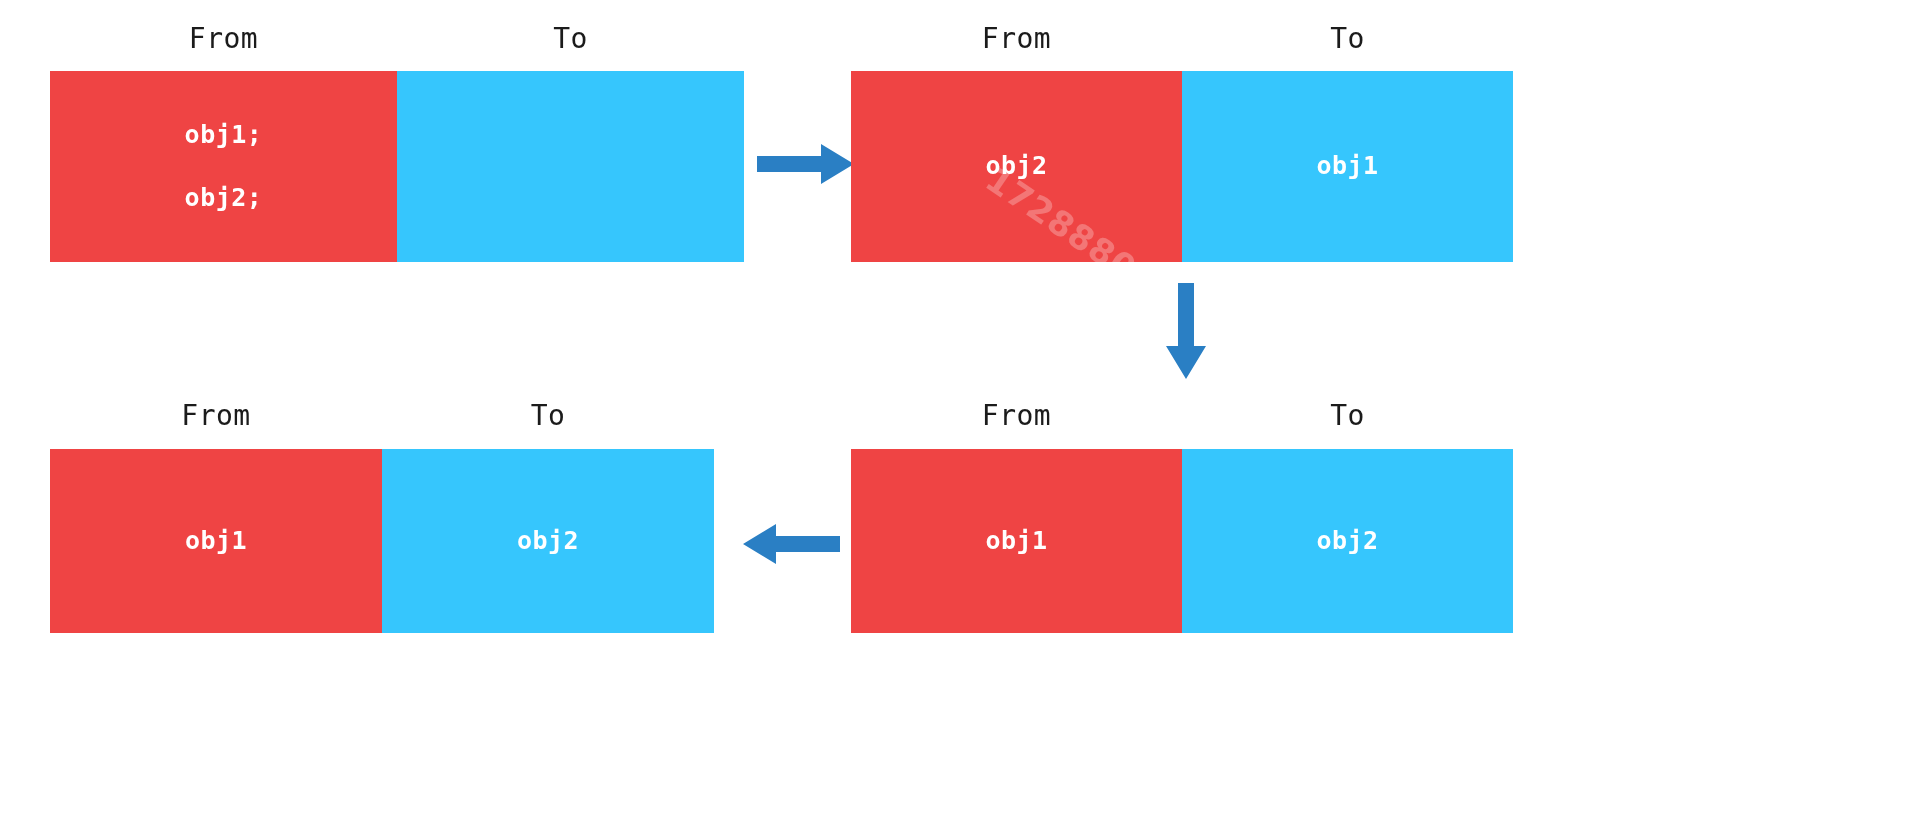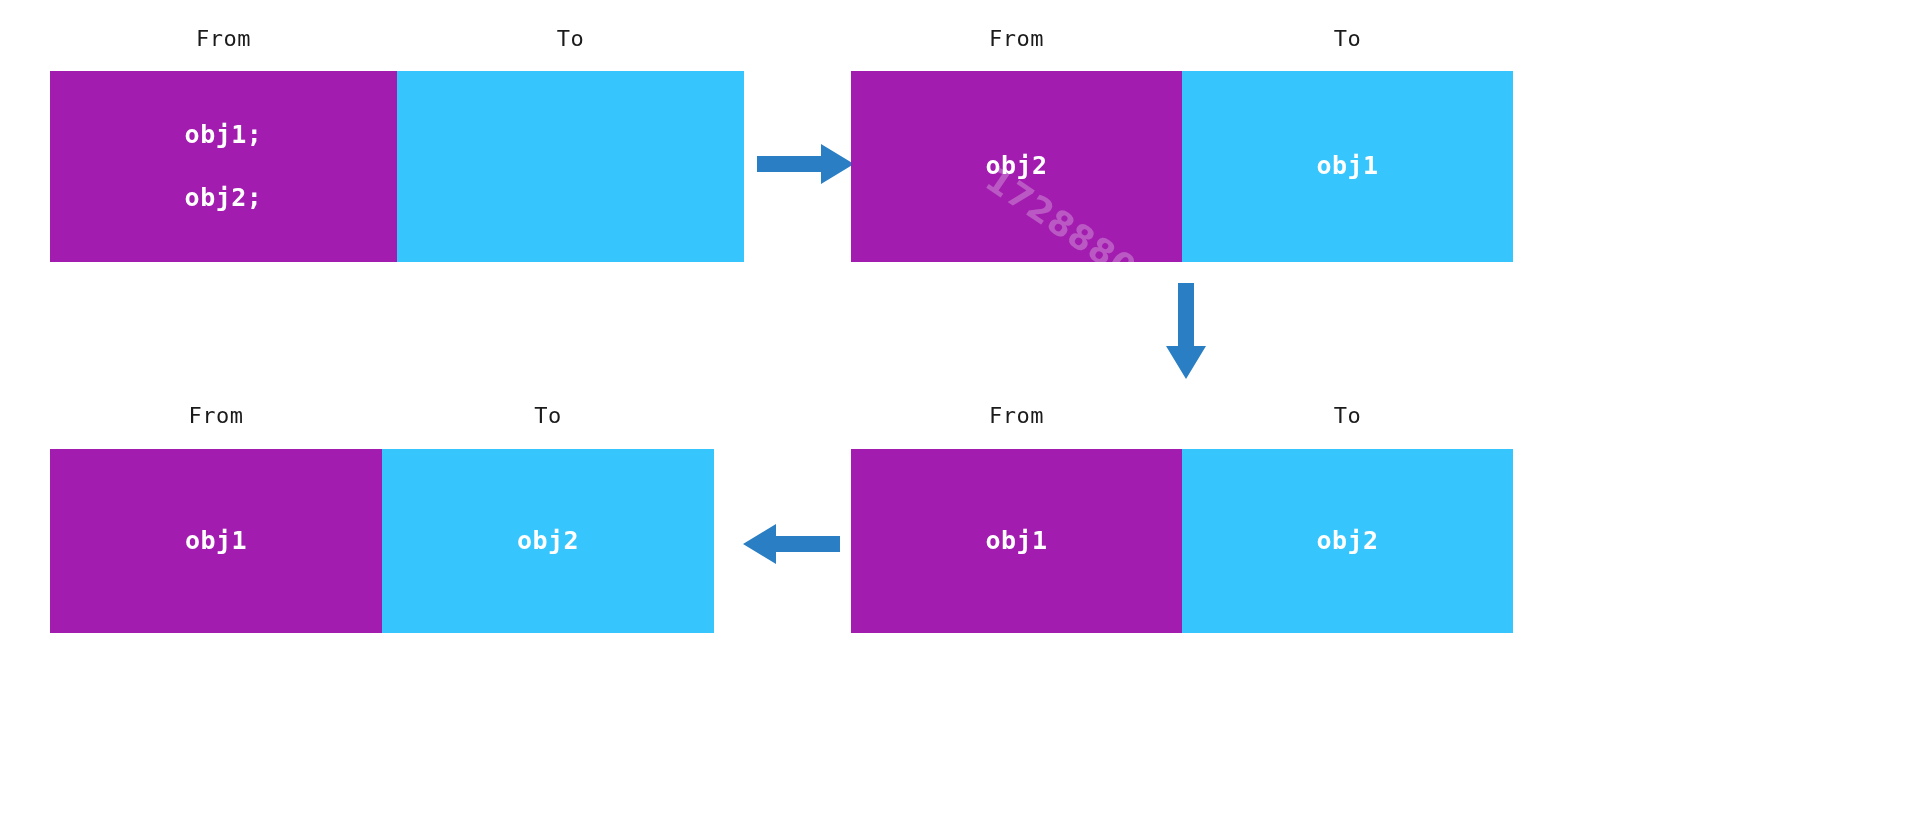--- a/index.html
+++ b/index.html
@@ -32,21 +32,21 @@
     top: 0;
     width: 100%;
     height: 40px;
     display: flex;
   }
   .panel-headers .hdr {
     flex: 1 1 0;
     display: flex;
     align-items: center;
     justify-content: center;
-    font-size: 22px;
+    font-size: 28px;
     letter-spacing: 0.5px;
     color: #1b1b1b;
     font-family: "DejaVu Sans Mono", "Liberation Mono", monospace;
   }
   .panel-body {
     position: absolute;
     left: 0;
     width: 100%;
     display: flex;
   }
@@ -57,21 +57,21 @@
     align-items: center;
     justify-content: center;
     color: #ffffff;
     font-size: 25px;
     font-weight: bold;
     letter-spacing: 0.5px;
     font-family: "DejaVu Sans Mono", "Liberation Mono", monospace;
     position: relative;
     z-index: 1;
   }
-  .cell.from { background: #a21caf; gap: 24px; }
+  .cell.from { background: #ef4444; gap: 24px; }
   .cell.to   { background: #36c6fd; }
   .cell .line {
     line-height: 1.55;
     white-space: pre;
   }
 
   
   .watermark {
     position: absolute;
     color: rgba(255, 255, 255, 0.27);

